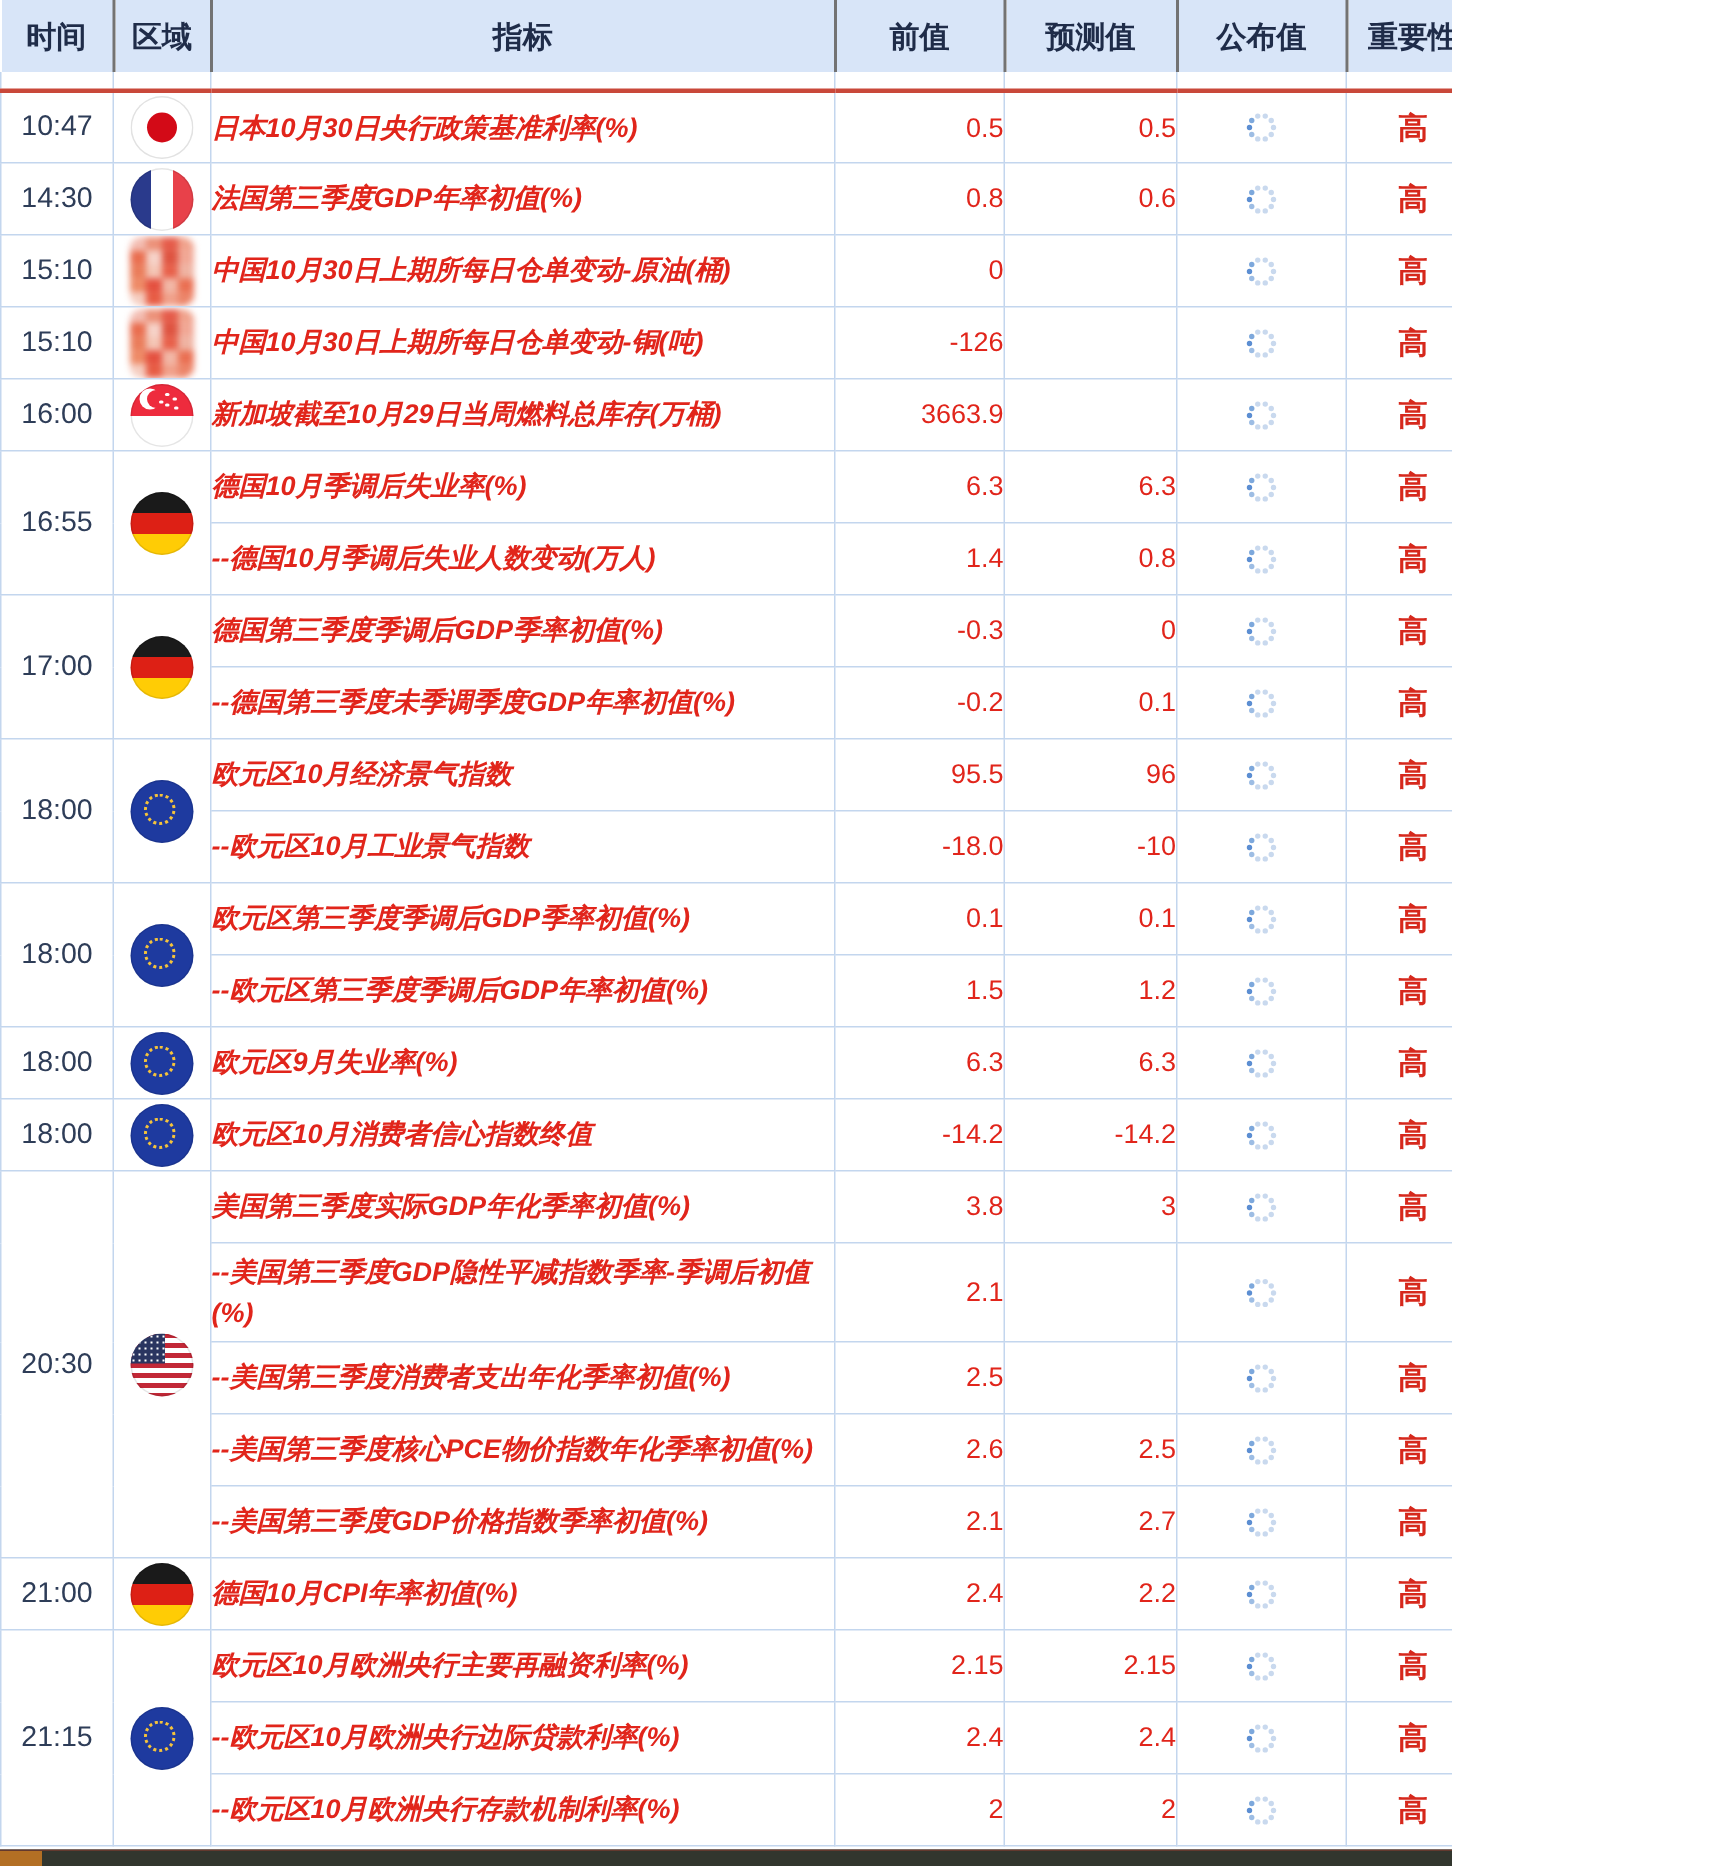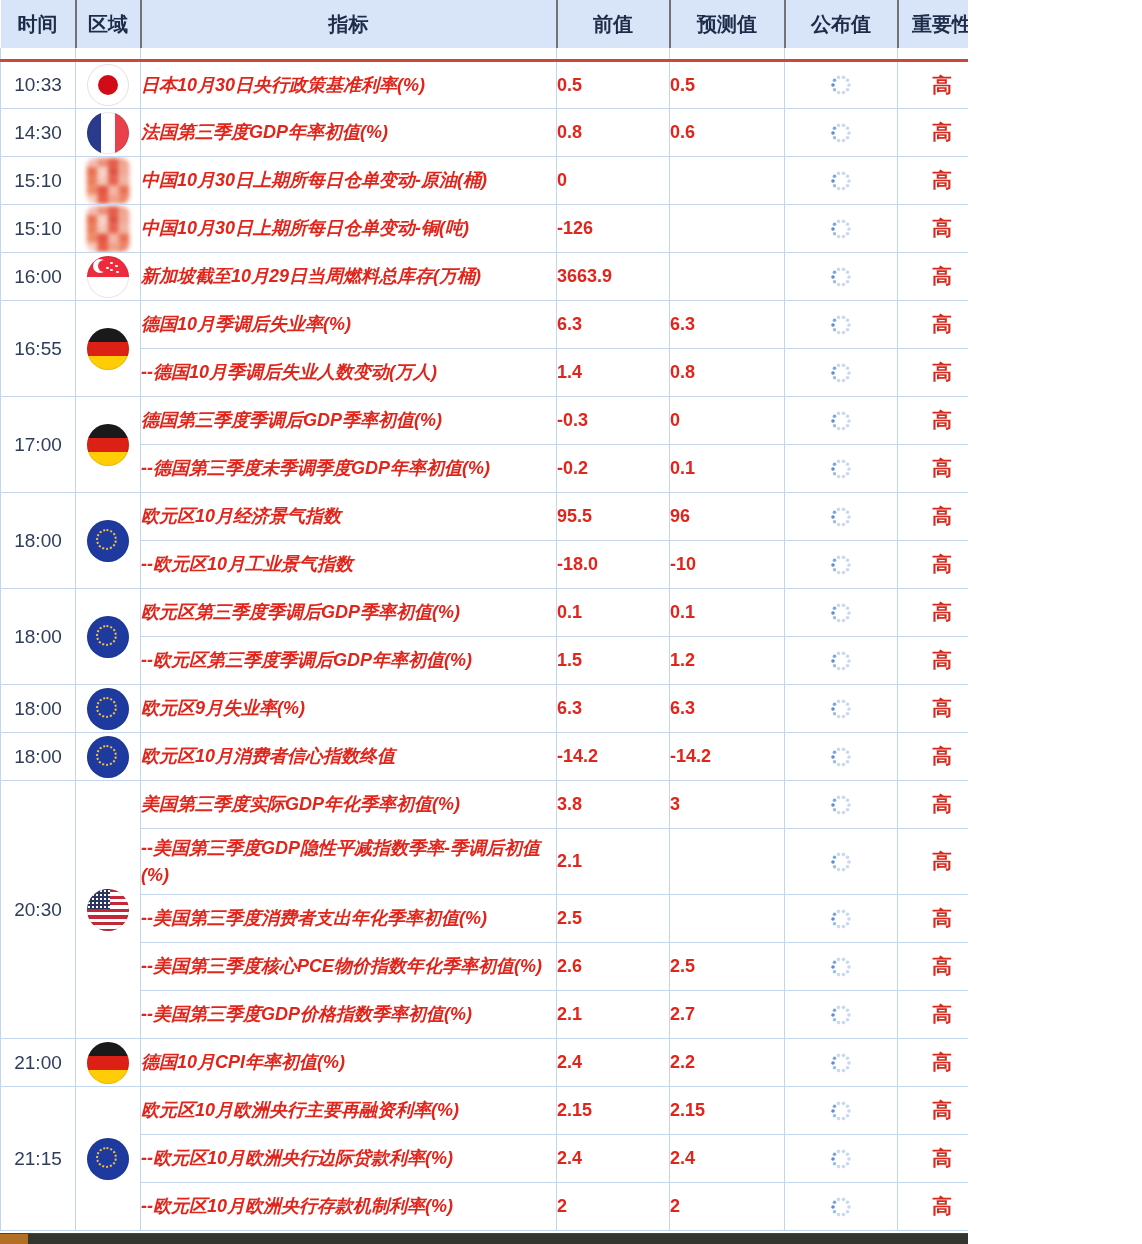--- a/index.html
+++ b/index.html
@@ -14,21 +14,21 @@
 
   tr.gap-row td{height:11px;background:#fff;border-left:1px solid #c3d6ee;border-right:1px solid #c3d6ee;border-bottom:3px solid #c9483a;}
 
   tbody td{border:1px solid #c3d6ee;vertical-align:middle;}
   tbody tr{height:48px;}
   tbody tr.tall{height:66px;}
 
   .c-time{font-size:19px;color:#2e3d58;text-align:center;}
   .c-region{text-align:center;}
   .c-ind{font-size:18px;font-weight:bold;color:#e1251b;padding:0 6px 0 13px;line-height:27px;text-align:left;font-style:italic;}
-  .c-val{font-size:18px;font-weight:bold;color:#e1251b;text-align:left;}
+  .c-val{font-size:18px;font-weight:normal;color:#e1251b;text-align:right;}
   .c-pub{text-align:center;}
   .c-imp{font-size:20px;font-weight:bold;color:#d6281c;text-align:center;}
 
   .spinner{display:inline-block;width:24px;height:24px;vertical-align:middle;}
 
   
   .flag{position:relative;display:inline-block;width:42px;height:42px;border-radius:50%;overflow:hidden;vertical-align:middle;box-shadow:inset 0 0 0 1px rgba(0,0,0,0.10);}
   .flag i{position:absolute;display:block;}
 
   .flag-japan{background:#fff;box-shadow:inset 0 0 0 1px #e2e2e2;}
@@ -94,21 +94,21 @@
           <td></td>
           <td></td>
           <td></td>
           <td></td>
           <td></td>
           <td></td>
       </tr>
     </thead>
     <tbody>
         <tr>
-          <td class="c-time" rowspan="1">10:33</td>
+          <td class="c-time" rowspan="1">10:47</td>
           <td class="c-region" rowspan="1"><span class="flag flag-japan"><i class="jp-sun"></i></span></td>
           <td class="c-ind">日本10月30日央行政策基准利率(%)</td>
           <td class="c-val">0.5</td>
           <td class="c-val">0.5</td>
           <td class="c-pub"><span class="spinner"><svg width="24" height="24" viewBox="0 0 24 24">
                 <circle cx="20.0" cy="12.0" r="1.8" fill="#c9d9ee"></circle>
                 <circle cx="18.5" cy="16.7" r="1.8" fill="#c9d9ee"></circle>
                 <circle cx="14.5" cy="19.6" r="1.8" fill="#c9d9ee"></circle>
                 <circle cx="9.5" cy="19.6" r="1.8" fill="#c9d9ee"></circle>
                 <circle cx="5.5" cy="16.7" r="1.8" fill="#9dbde4"></circle>

